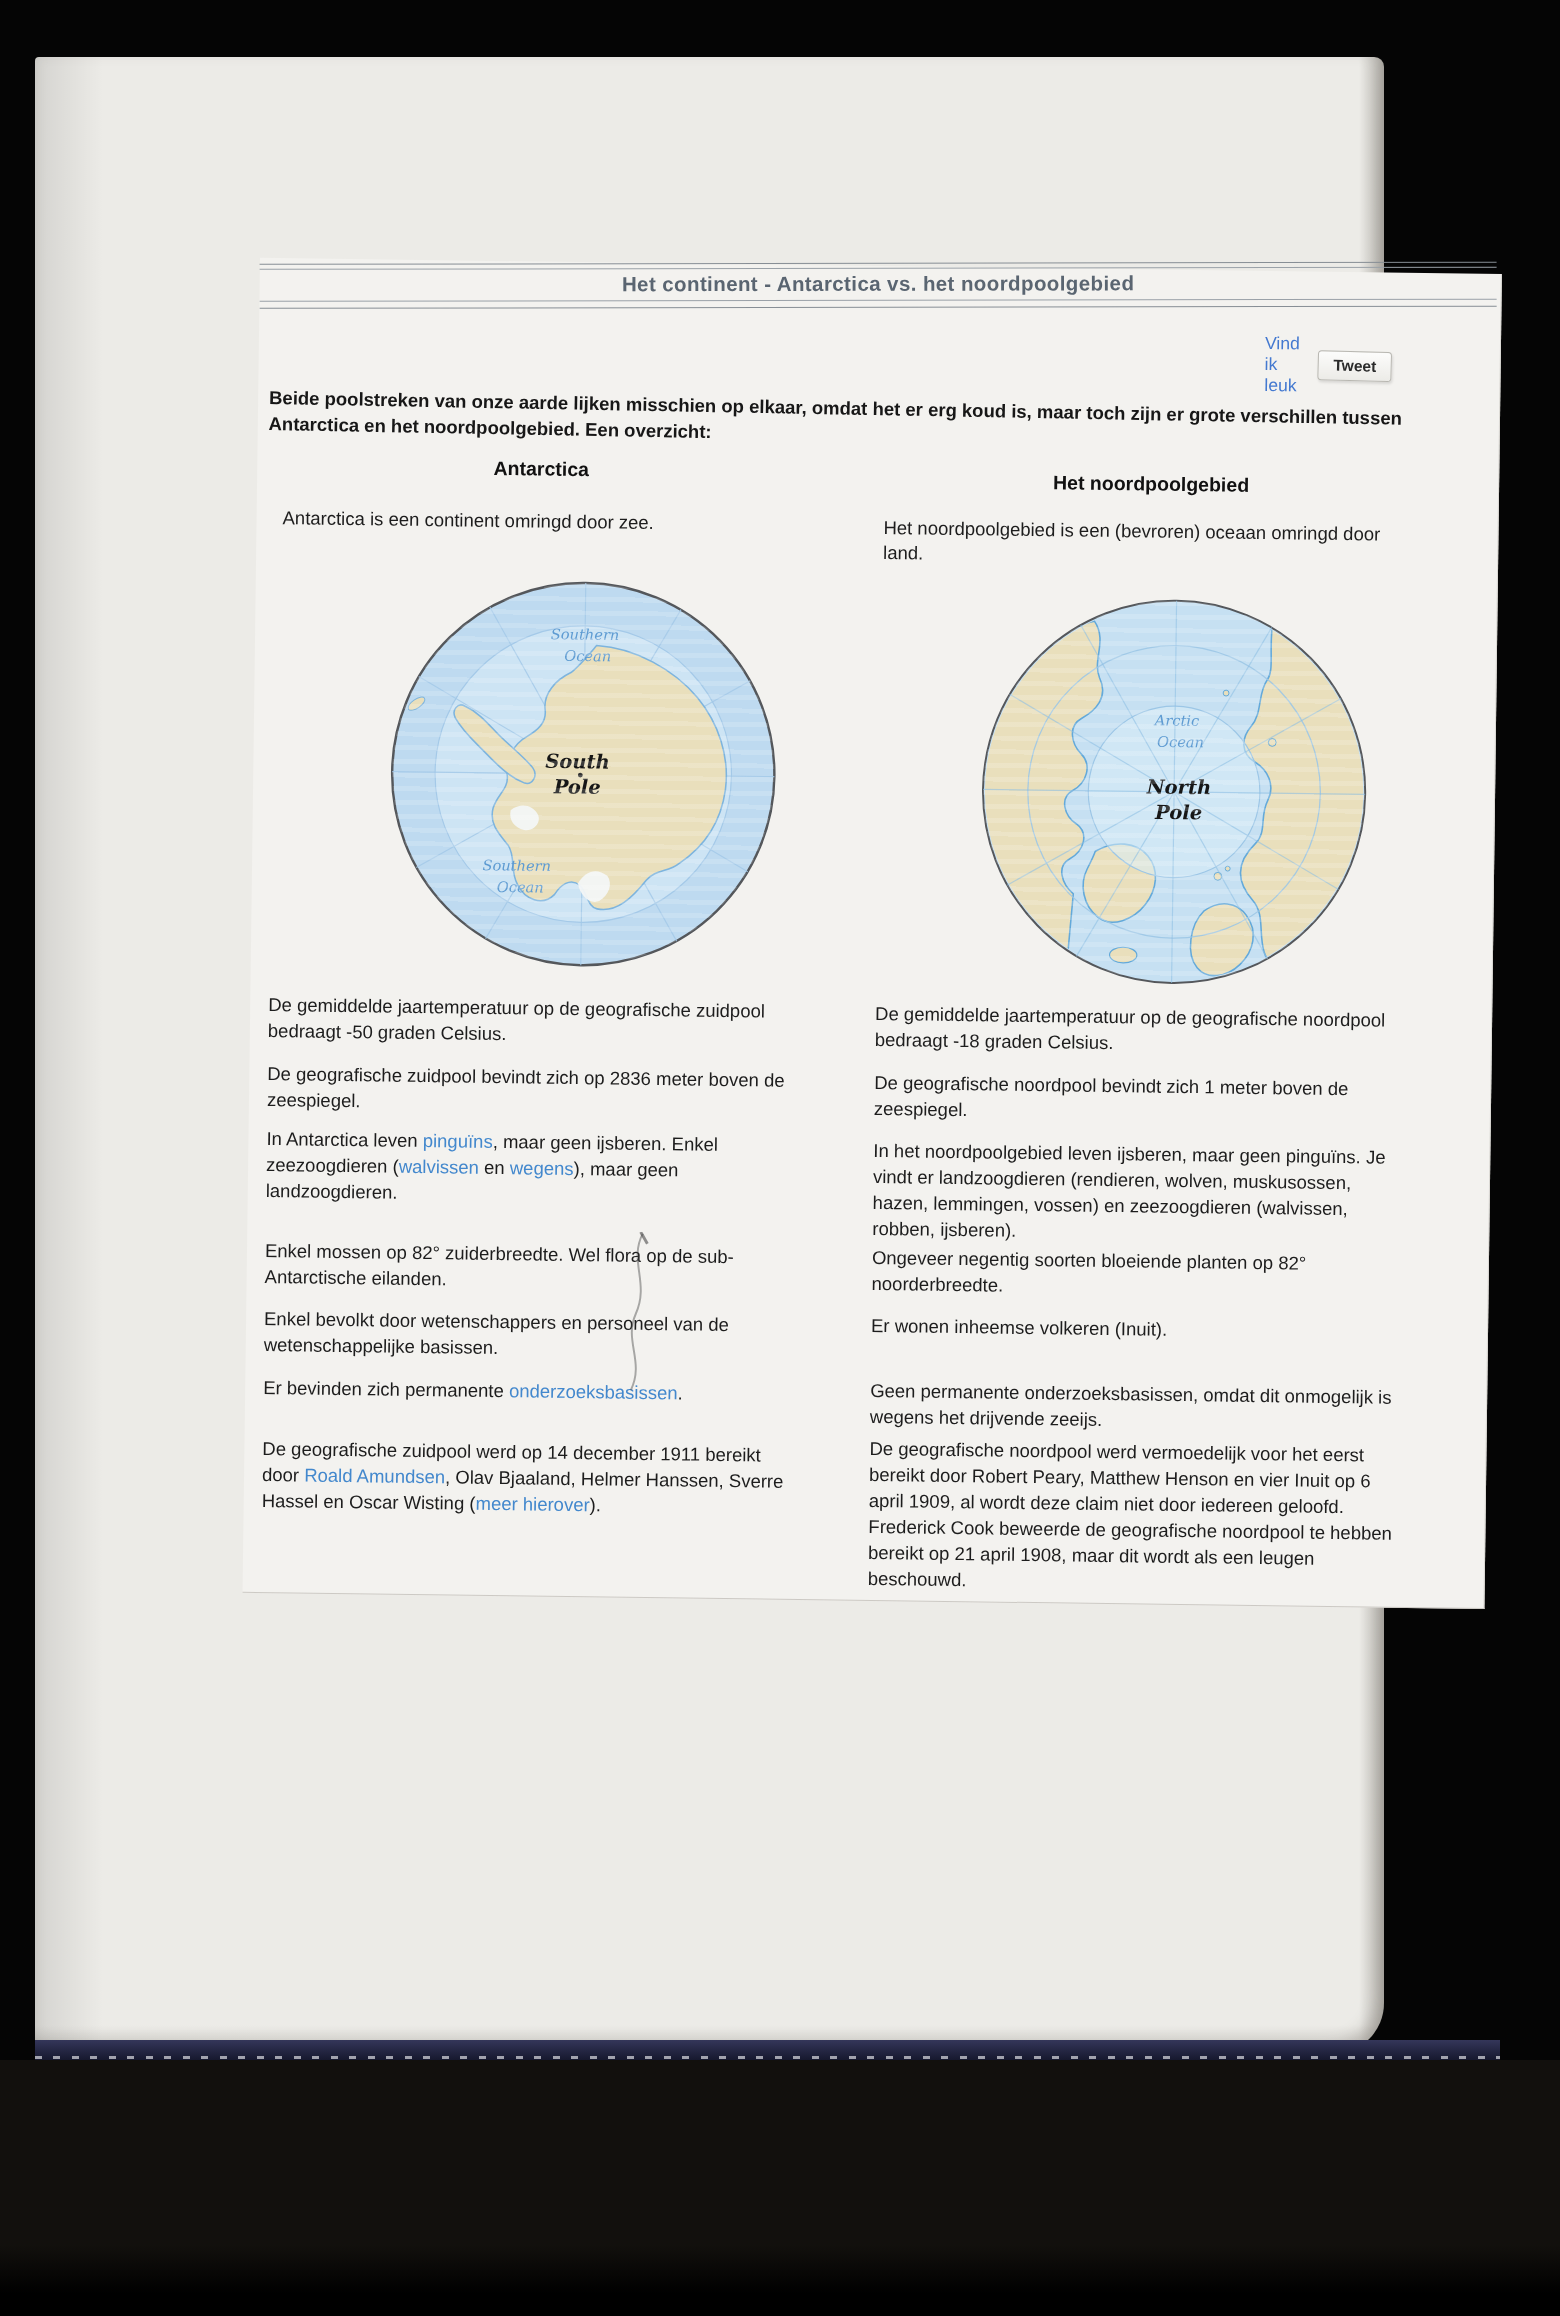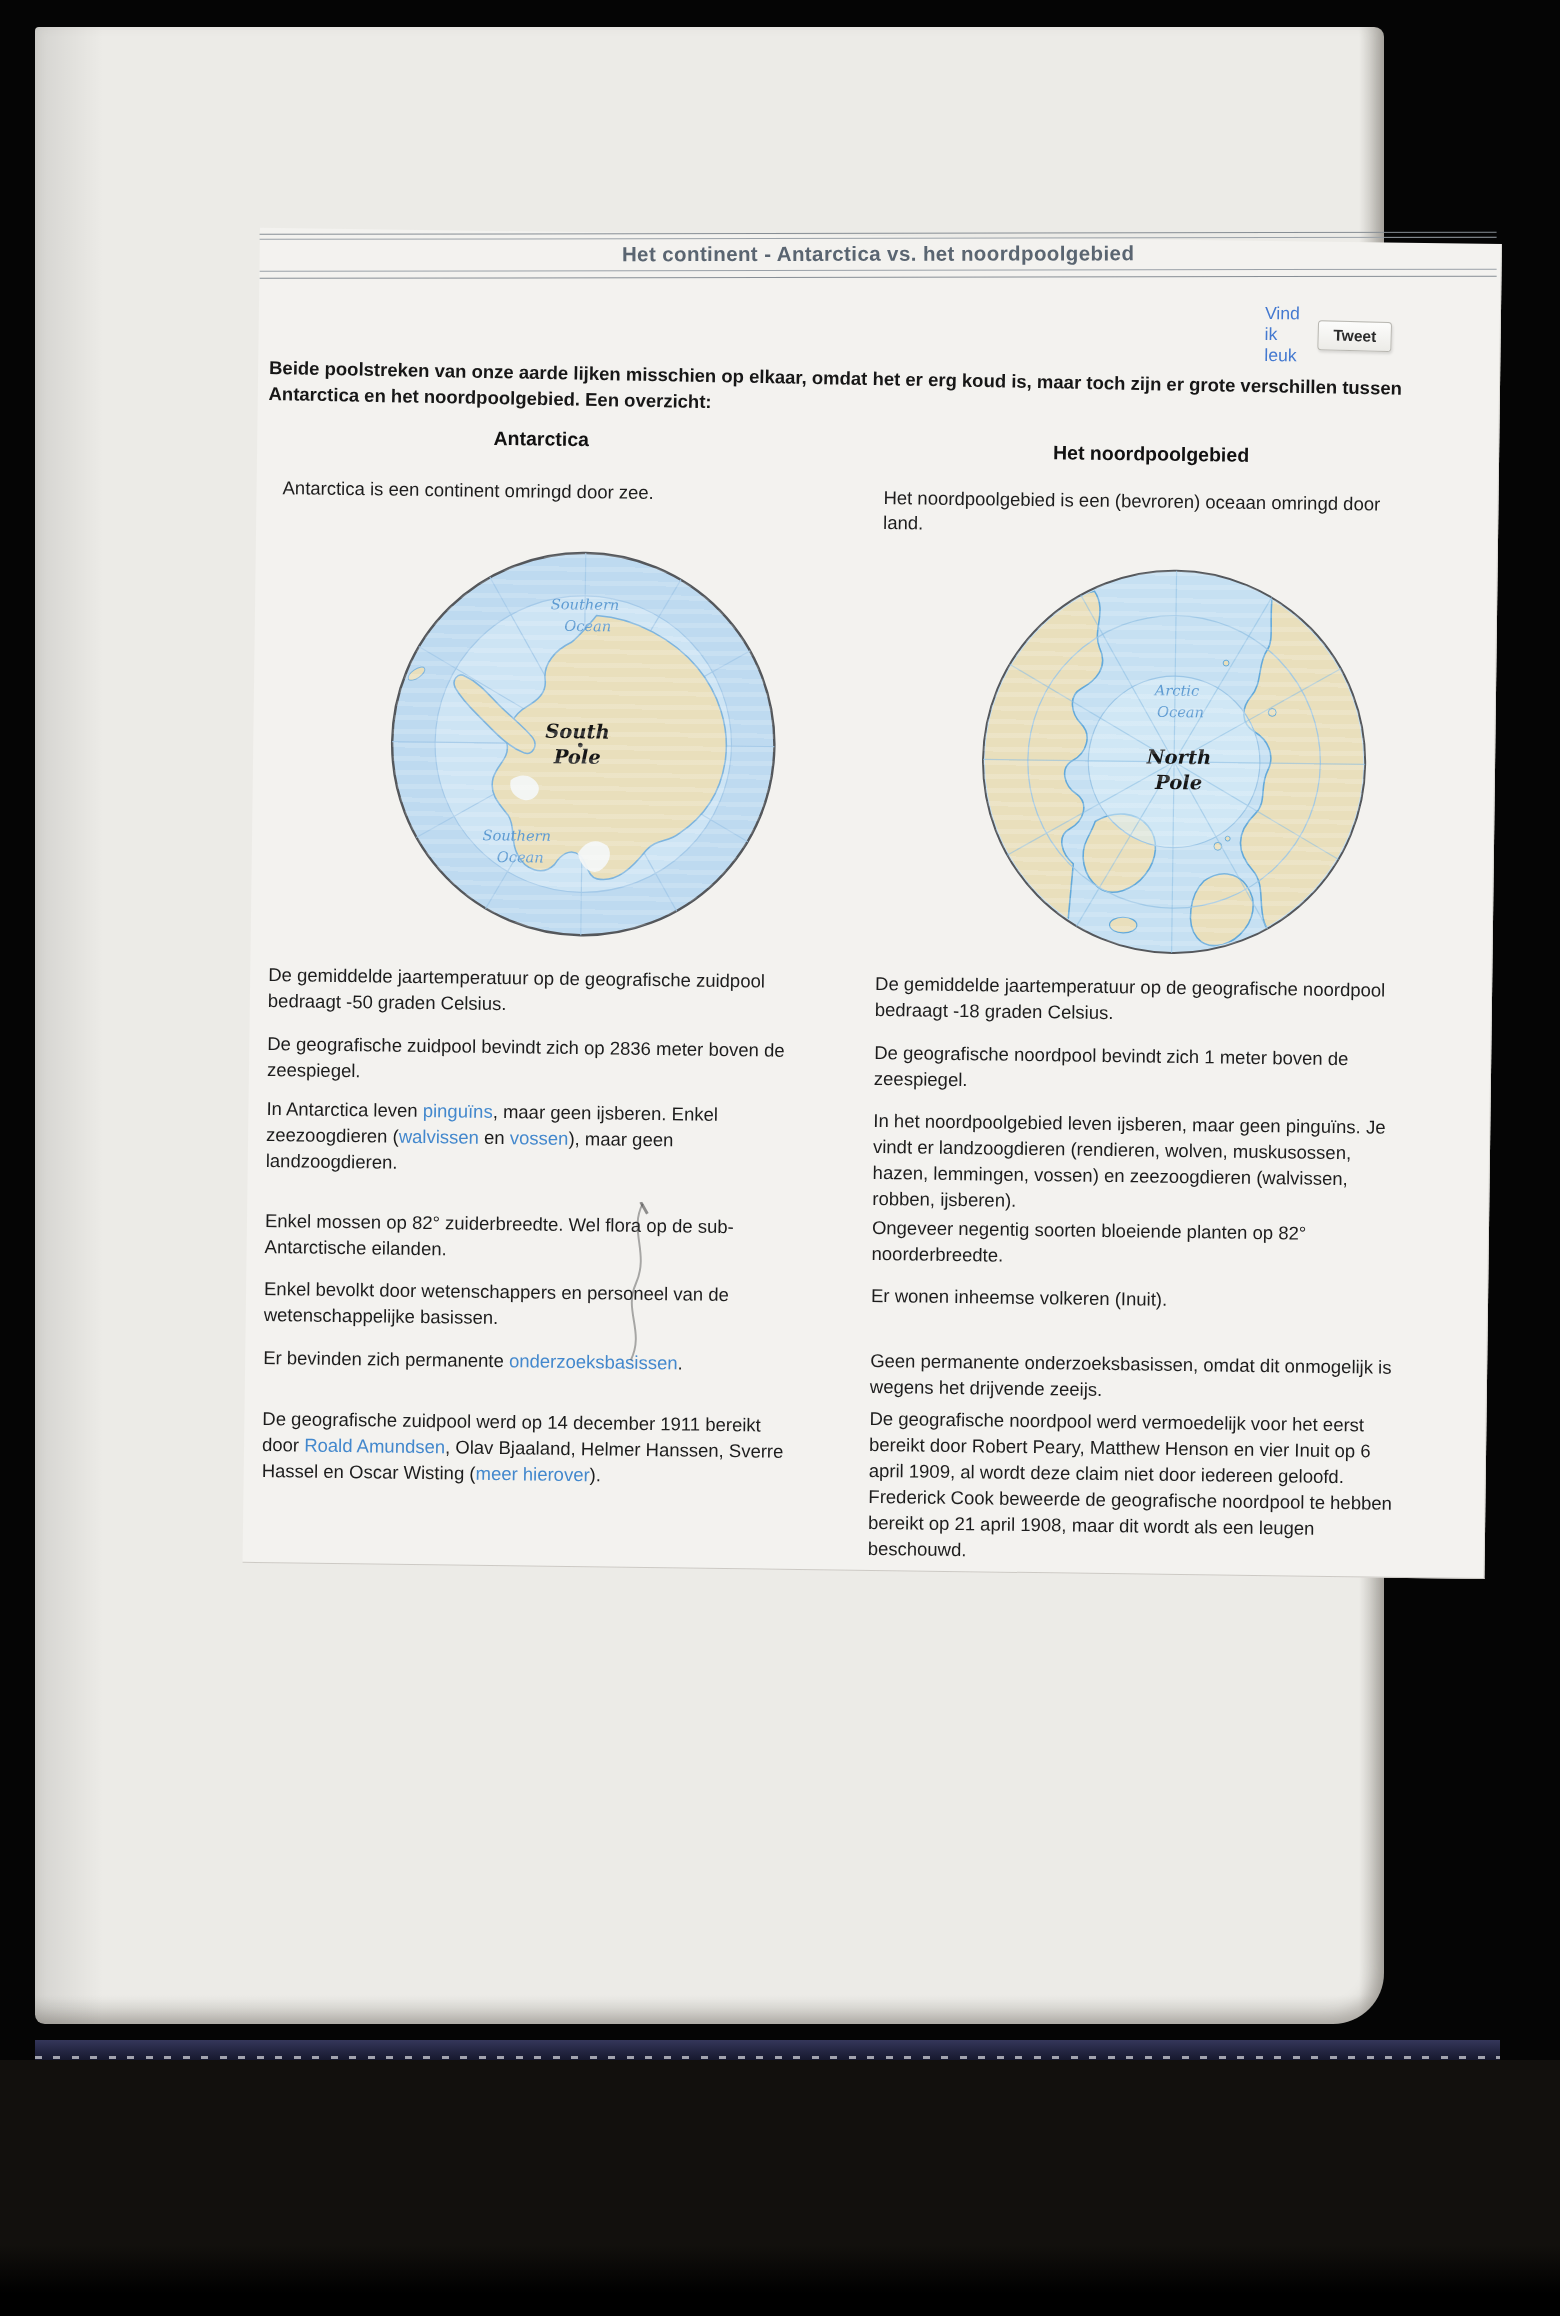--- a/index.html
+++ b/index.html
@@ -1,18 +1,18 @@
 <!DOCTYPE html>
 <html><head>
 <meta charset="utf-8">
 <style>
   html,body{margin:0;padding:0;background:#000;}
   .photo{position:relative;width:1560px;height:2316px;background:#050505;overflow:hidden;
          font-family:"Liberation Sans","DejaVu Sans",sans-serif;}
-  .page{position:absolute;left:35px;top:27px;width:1349px;height:1997px;
+  .page{position:absolute;left:35px;top:57px;width:1349px;height:1997px;
         background:
           linear-gradient(90deg,rgba(0,0,0,0.10),rgba(0,0,0,0) 68px),
           linear-gradient(270deg,rgba(60,55,45,0.28),rgba(0,0,0,0) 25px),
           linear-gradient(0deg,rgba(60,55,45,0.18),rgba(0,0,0,0) 29px),
           #ecebe7;
         border-radius:3.9px 9.8px 51px 9.8px;
         box-shadow:inset -5.9px -7.8px 15.6px rgba(70,65,55,0.25);}
   .webpage{position:absolute;left:0;top:0;width:100%;height:100%;
            transform:rotate(0.75deg);transform-origin:236px 201px;color:#1d1d1d;}
   .content-bg{position:absolute;left:225px;top:201px;width:1241px;height:1334px;
@@ -154,21 +154,21 @@
           <text class="oc-label" x="202" y="132" text-anchor="middle">Arctic</text>
           <text class="oc-label" x="206" y="154" text-anchor="middle">Ocean</text>
           <text class="pole-label" x="205" y="202" text-anchor="middle">North</text>
           <text class="pole-label" x="205" y="228" text-anchor="middle">Pole</text>
         </svg>
         <div class="stripes"></div>
       </div>
 
       <p class="para" style="left:243px;top:935px;width:532px"><span>De gemiddelde jaartemperatuur op de geografische zuidpool bedraagt -50 graden Celsius.</span></p>
       <p class="para" style="left:243px;top:1004px;width:532px"><span>De geografische zuidpool bevindt zich op 2836 meter boven de zeespiegel.</span></p>
-      <p class="para" style="left:243px;top:1069px;width:532px"><span>In Antarctica leven </span><a href="#" class="lnk">pinguïns</a><span>, maar geen ijsberen. Enkel zeezoogdieren (</span><a href="#" class="lnk">walvissen</a><span> en </span><a href="#" class="lnk">vossen</a><span>), maar geen landzoogdieren.</span></p>
+      <p class="para" style="left:243px;top:1069px;width:532px"><span>In Antarctica leven </span><a href="#" class="lnk">pinguïns</a><span>, maar geen ijsberen. Enkel zeezoogdieren (</span><a href="#" class="lnk">walvissen</a><span> en </span><a href="#" class="lnk">wegens</a><span>), maar geen landzoogdieren.</span></p>
       <p class="para" style="left:243px;top:1181px;width:532px"><span>Enkel mossen op 82° zuiderbreedte. Wel flora op de sub-Antarctische eilanden.</span></p>
       <p class="para" style="left:243px;top:1249px;width:532px"><span>Enkel bevolkt door wetenschappers en personeel van de wetenschappelijke basissen.</span></p>
       <p class="para" style="left:243px;top:1318px;width:532px"><span>Er bevinden zich permanente </span><a href="#" class="lnk">onderzoeksbasissen</a><span>.</span></p>
       <p class="para" style="left:243px;top:1379px;width:532px"><span>De geografische zuidpool werd op 14 december 1911 bereikt door </span><a href="#" class="lnk">Roald Amundsen</a><span>, Olav Bjaaland, Helmer Hanssen, Sverre Hassel en Oscar Wisting (</span><a href="#" class="lnk">meer hierover</a><span>).</span></p>
 
       <p class="para" style="left:850px;top:936px;width:538px"><span>De gemiddelde jaartemperatuur op de geografische noordpool bedraagt -18 graden Celsius.</span></p>
       <p class="para" style="left:850px;top:1005px;width:538px"><span>De geografische noordpool bevindt zich 1 meter boven de zeespiegel.</span></p>
       <p class="para" style="left:850px;top:1073px;width:538px"><span>In het noordpoolgebied leven ijsberen, maar geen pinguïns. Je vindt er landzoogdieren (rendieren, wolven, muskusossen, hazen, lemmingen, vossen) en zeezoogdieren (walvissen, robben, ijsberen).</span></p>
       <p class="para" style="left:850px;top:1180px;width:538px"><span>Ongeveer negentig soorten bloeiende planten op 82° noorderbreedte.</span></p>
       <p class="para" style="left:850px;top:1248px;width:538px"><span>Er wonen inheemse volkeren (Inuit).</span></p>

